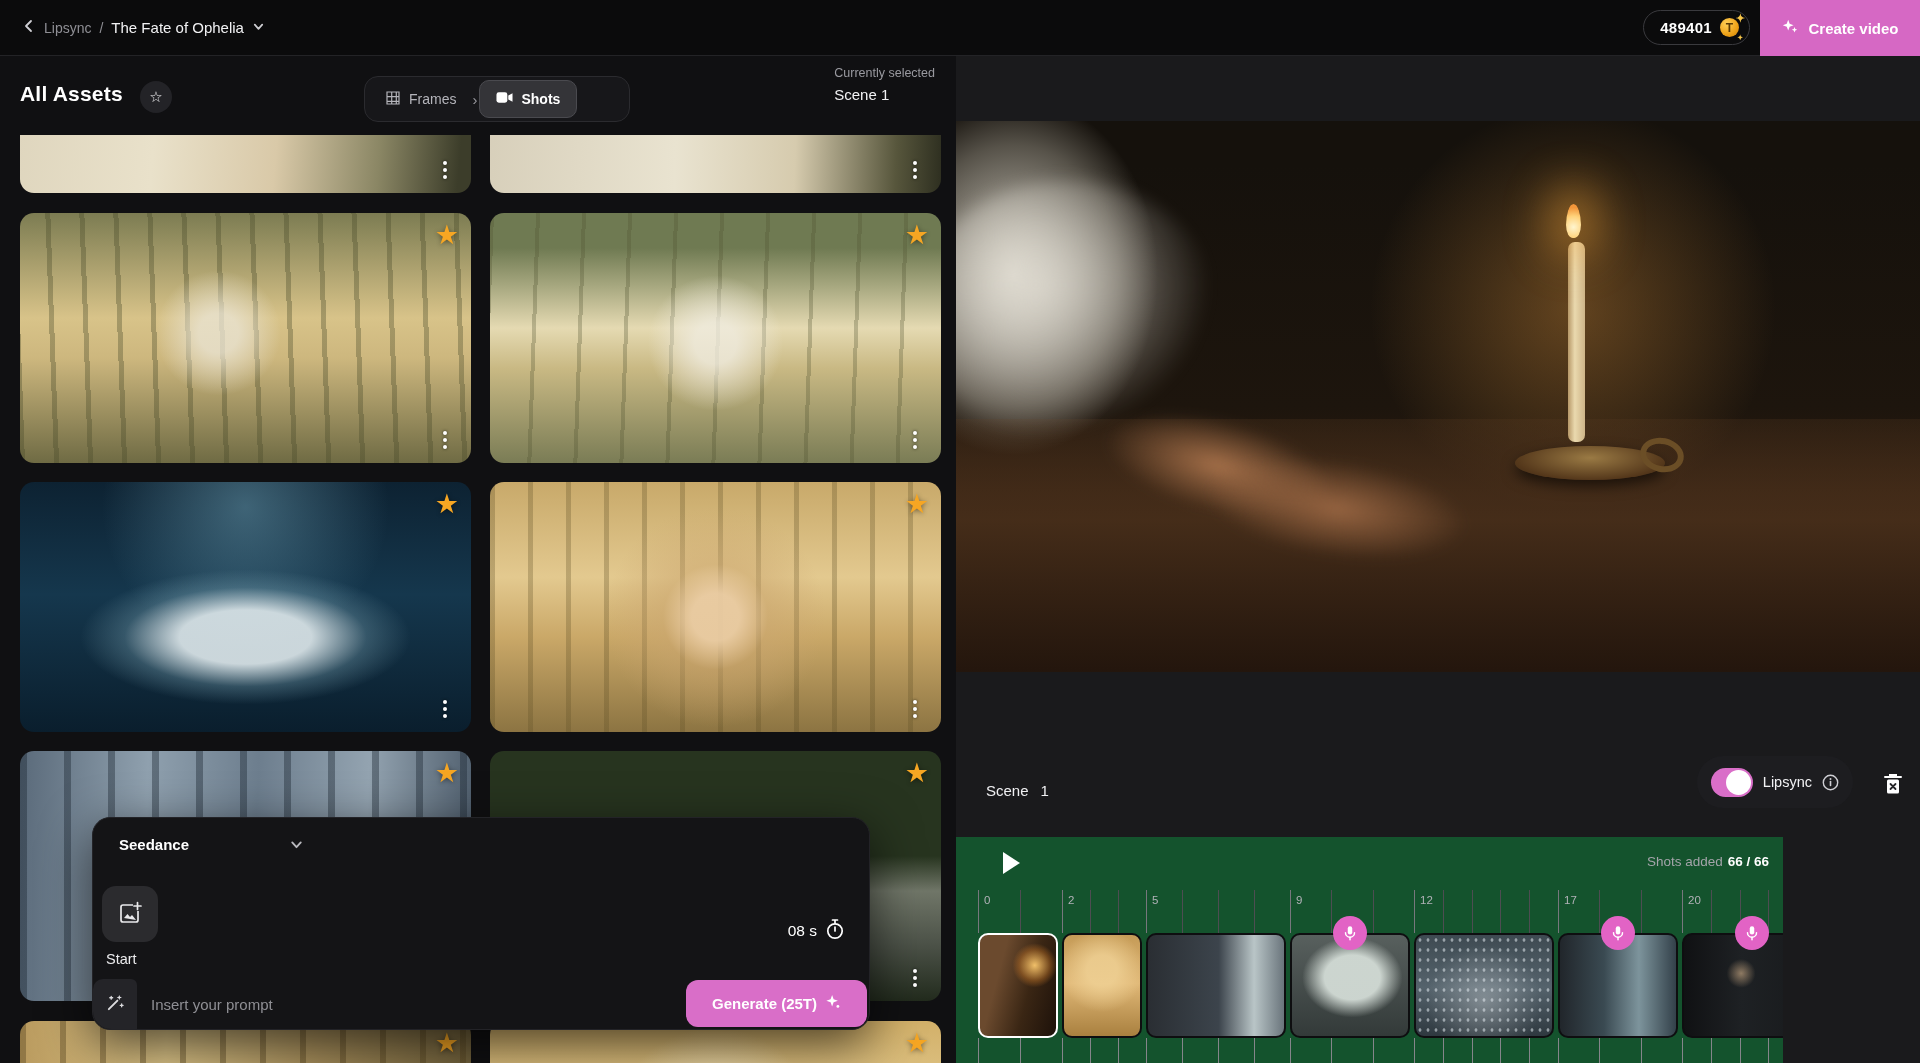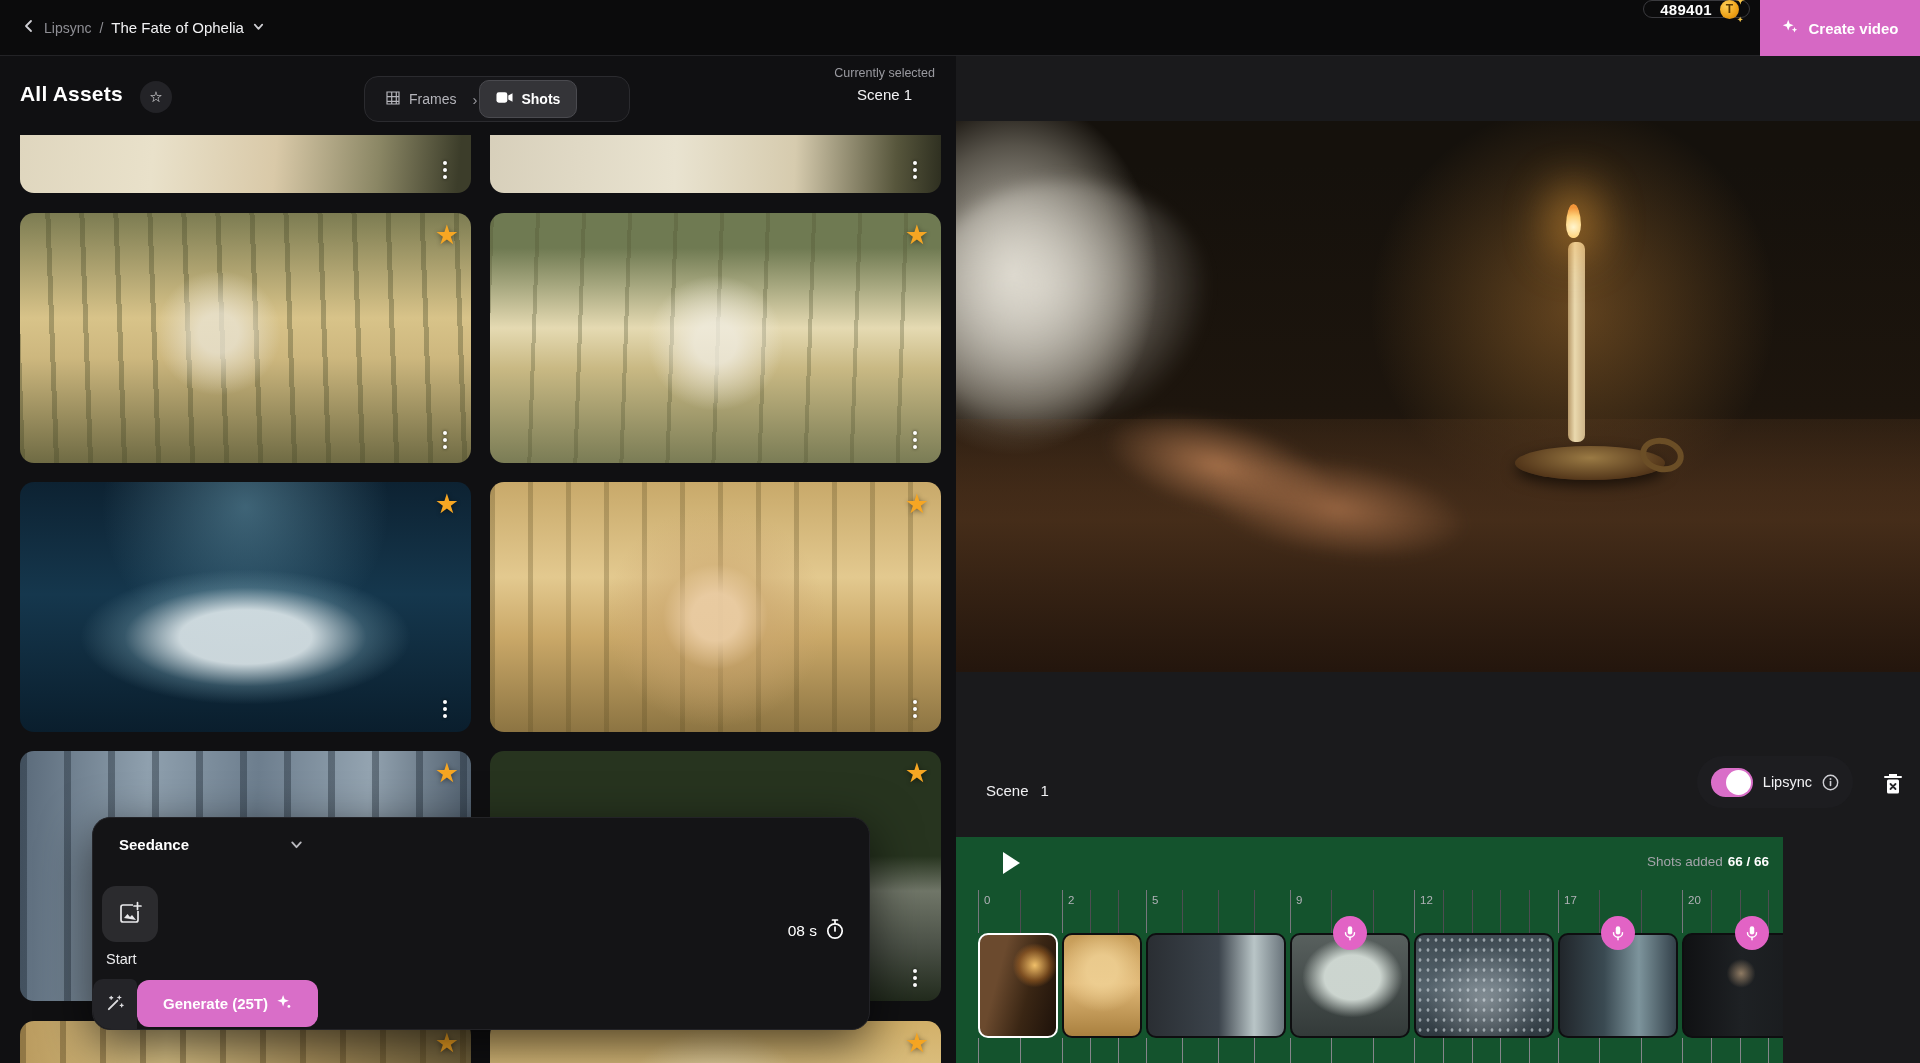--- a/index.html
+++ b/index.html
@@ -6,21 +6,21 @@
   html,body { width:1920px; height:1063px; overflow:hidden; background:#0b0b0c;
     font-family:"Liberation Sans", sans-serif; color:#fff; }
 
   
   #topbar { position:absolute; left:0; top:0; width:1920px; height:56px; background:#0b0b0c;
     border-bottom:1px solid #232326; display:flex; align-items:center; z-index:50; }
   .crumb { display:flex; align-items:center; gap:8px; margin-left:22px; font-size:14px; }
   .crumb .root { color:#8f8f95; } .crumb .sep { color:#8f8f95; }
   .crumb .cur { color:#f2f2f4; font-size:15px; }
   .icon-btn { background:none; border:none; color:#cfcfd4; display:flex; align-items:center; cursor:pointer; }
-  #token-pill { position:absolute; right:170px; top:0; height:18px; padding:0 10px 0 16px;
+  #token-pill { position:absolute; right:170px; top:10px; height:35px; padding:0 10px 0 16px;
     border:1px solid #3a3a3e; border-radius:18px; display:flex; align-items:center; gap:8px; }
   #token-pill .count { font-size:15px; font-weight:bold; letter-spacing:.3px; }
   .coin { position:relative; width:19px; height:19px; border-radius:50%;
     background:radial-gradient(circle at 35% 30%, #ffcf57, #eda117 60%, #c97e08);
     display:flex; align-items:center; justify-content:center;
     color:#5a3a05; font-size:12px; font-weight:bold; }
   .coin .spark { position:absolute; right:-6px; top:-6px; color:#f7c64a; font-size:11px; text-shadow:0 0 2px #000; }
   .coin .spark2 { position:absolute; right:-4px; bottom:-5px; color:#f7c64a; font-size:7px; }
   #create-video { position:absolute; right:0; top:0; width:160px; height:56px; border:none;
     background:#d668c4; color:#fff; font-family:inherit; font-size:15px; font-weight:bold;
@@ -33,21 +33,21 @@
   #fav-circle { position:absolute; left:140px; top:25px; width:32px; height:32px; border-radius:50%;
     background:#232327; border:none; color:#e8e8ea; font-size:15px; display:flex; align-items:center; justify-content:center; cursor:pointer; }
   #view-switch { position:absolute; left:364px; top:20px; width:266px; height:46px; background:#17171a;
     border:1px solid #2b2b2f; border-radius:14px; display:flex; align-items:center; padding:0 6px; }
   .seg { display:flex; align-items:center; gap:8px; border:none; background:none; cursor:pointer;
     font-family:inherit; font-size:14px; }
   #seg-frames { color:#b4b4ba; padding:0 14px; }
   #seg-sep { color:#9a9aa0; font-size:15px; margin:0 2px; }
   #seg-shots { color:#fff; font-weight:bold; background:#343438; border:1px solid #4a4a4f;
     border-radius:10px; height:38px; padding:0 16px; }
-  #sel-info { position:absolute; right:21px; top:8px; text-align:center; line-height:1.55; }
+  #sel-info { position:absolute; right:21px; top:8px; text-align:left; line-height:1.55; }
   #sel-info .lbl { color:#9a9aa0; font-size:12.5px; }
   #sel-info .val { color:#f2f2f4; font-size:15px; }
 
   #asset-grid { position:absolute; left:0; top:0; width:956px; height:1007px; }
   .card { position:absolute; width:451px; height:250px; border-radius:14px; overflow:hidden; cursor:pointer; }
   .card .star { position:absolute; right:12px; top:6px; color:#f6a623; font-size:27px;
     text-shadow:0 1px 5px rgba(0,0,0,.45); }
   .card .dots { position:absolute; right:14px; bottom:10px; width:24px; height:26px; background:none; border:none;
     display:flex; flex-direction:column; align-items:center; justify-content:center; gap:3px; cursor:pointer; }
   .card .dots i { width:4px; height:4px; border-radius:50%; background:#fff; box-shadow:0 0 3px rgba(0,0,0,.7); }
@@ -352,20 +352,21 @@
       <button id="wand-btn">
         <span>
           <svg width="19" height="19" viewBox="0 0 20 20">
               <path d="M12 8 L3 17" stroke="#dcdcdf" stroke-width="2" stroke-linecap="round"></path>
               <path d="M14 2 l.8 2 2 .8 -2 .8 -.8 2 -.8-2 -2-.8 2-.8z" fill="#dcdcdf"></path>
               <path d="M5.5 3.5 v3 M4 5 h3" stroke="#dcdcdf" stroke-width="1.4" stroke-linecap="round"></path>
               <path d="M16.5 11.5 v3 M15 13 h3" stroke="#dcdcdf" stroke-width="1.4" stroke-linecap="round"></path>
             </svg>
         </span>
       </button>
+      <input id="prompt-input" type="text" placeholder="Insert your prompt" style="">
       <button id="generate-btn">
         <span>Generate (25T)</span>
         <span>
           <svg width="16" height="16" viewBox="0 0 18 18">
               <path d="M8 1 L9.7 5.8 L14.5 7.5 L9.7 9.2 L8 14 L6.3 9.2 L1.5 7.5 L6.3 5.8 Z" fill="#fff"></path>
               <circle cx="14.5" cy="14" r="1.6" fill="#fff"></circle>
             </svg>
         </span>
       </button>
     </div>

